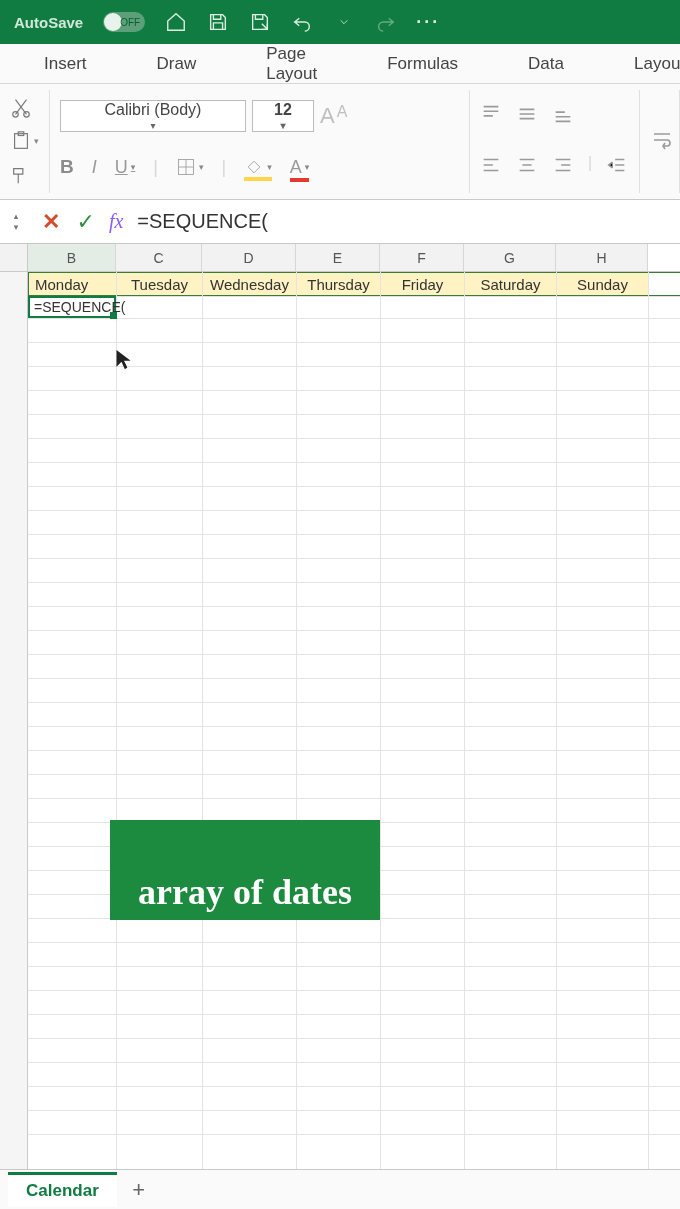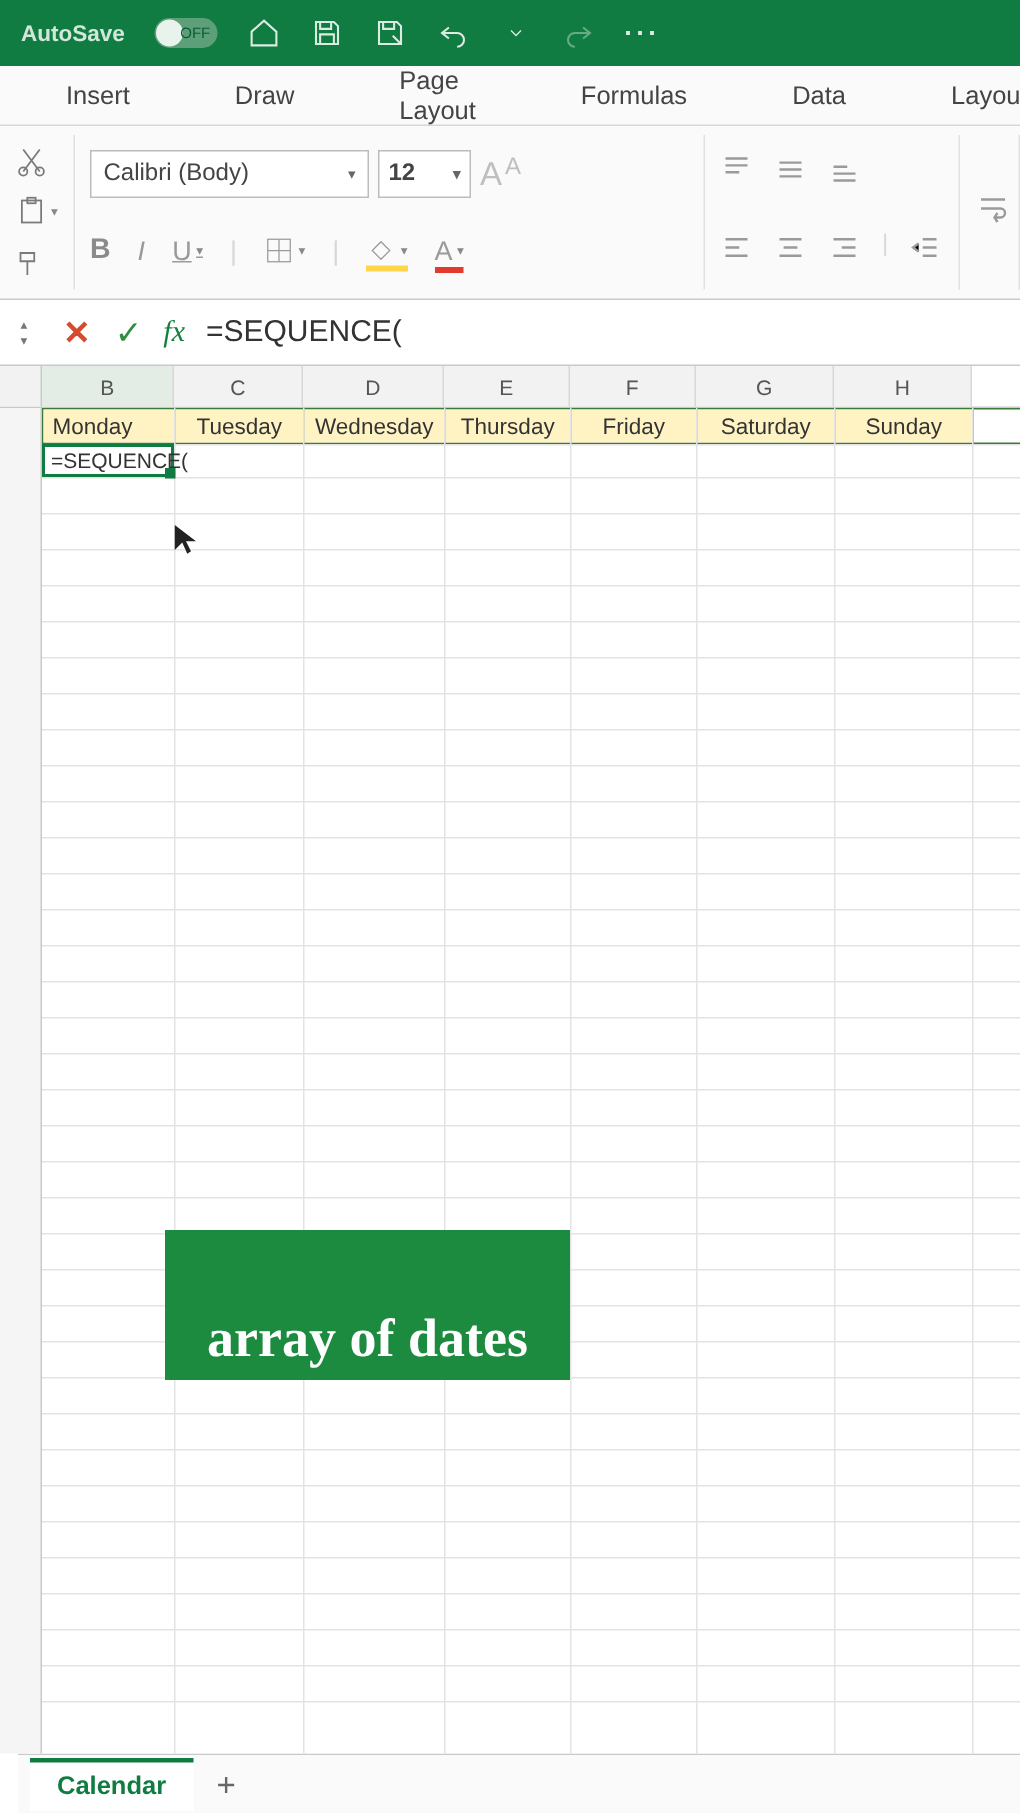--- a/index.html
+++ b/index.html
@@ -32,21 +32,21 @@
     height: 116px; background: #fafafa; border-bottom: 1px solid #c9c9c9;
     display: flex; padding: 6px 0;
   }
   .rgroup { border-right: 1px solid #e0e0e0; padding: 0 10px; display:flex; flex-direction:column; justify-content:space-around; }
   .clip { width:50px; }
   .clip .row { display:flex; align-items:center; gap:2px; }
   .clip svg, .fmt-icon svg { stroke:#7a7a7a; fill:none; stroke-width:1.3; }
 
   .font-group { flex:1; }
   .font-row { display:flex; align-items:center; gap:6px; height:38px; }
-  .font-select { height:32px; border:1px solid #bcbcbc; background:#fff; display:flex; align-items:center; font-size:16px; color:#444; }
+  .font-select { height:32px; border:1px solid #bcbcbc; background:#fff; display:flex; align-items:center; font-size:16px; color:#444;flex-direction:column; }
   .font-name { width:186px; padding:0 8px; justify-content:space-between; }
   .font-size { width:62px; padding:0 6px; justify-content:space-between;font-weight:bold; }
   .caret { font-size:10px; color:#666; }
   .Aup { font-size:22px; color:#bfbfbf; display:flex; align-items:flex-start; gap:2px;}
   .Aup .lg{font-size:22px;} .Aup .sm{font-size:16px;}
 
   .fmt-row { display:flex; align-items:center; gap:18px; height:38px; font-size:18px; color:#9a9a9a; }
   .fmt-btn { display:flex; align-items:center; gap:3px; }
   .bold { font-weight:700; font-size:19px; color:#8b8b8b;}
   .ital { font-style:italic; }
@@ -62,21 +62,21 @@
   .agrid svg { stroke:#9a9a9a; stroke-width:1.8; }
 
   
   .fx-row {
     height: 44px; border-bottom: 1px solid #c9c9c9; display:flex; align-items:center;
   }
   .namebox-btns{ width:32px; display:flex; flex-direction:column; align-items:center; gap:2px; color:#777; font-size:9px;}
   .namebox-btns span{line-height:1;}
   .fx-cancel { color:#d34c2e; font-size:22px; font-weight:600; padding:0 10px;}
   .fx-ok     { color:#2f8f3e; font-size:22px; padding:0 6px;}
-  .fx-sym    { font-style:italic; font-family:"Times New Roman",serif; font-size:20px; color:#15803d; padding:0 8px;}
+  .fx-sym    { font-style:italic; font-family:"Times New Roman",serif; font-size:20px; color:#8b5cf6; padding:0 8px;}
   .fx-input  { flex:1; font-size:20px; color:#333; padding:0 6px;}
 
   
   .colhdr {
     height: 28px; display:flex; border-bottom:1px solid #c9c9c9; font-size:14px; color:#555;
   }
   .rowhdr-corner { width:28px; border-right:1px solid #c9c9c9; background:#f2f2f2;}
   .ch { border-right:1px solid #d7d7d7; display:flex; align-items:center; justify-content:center; background:#f2f2f2;}
   .ch.active { background:#e3ede6; }
   .ch.B{width:88px;} .ch.C{width:86px;} .ch.D{width:94px;} .ch.E{width:84px;}
@@ -123,21 +123,21 @@
     font-size:42px; font-family:"Times New Roman",serif; font-weight:700;
     padding:0 22px; line-height:58px;
   }
   .banner2 {
     position:absolute; left:82px; top:548px; background:#1d8b3f; color:#fff;
     font-size:36px; font-family:"Times New Roman",serif; font-weight:600;
     padding:6px 28px; text-align:center; line-height:44px;
   }
 
   
-  .tabbar { height:40px; border-top:1px solid #c9c9c9; display:flex; align-items:center; background:#fafafa; padding:0 8px; gap:8px;margin-left:12px;}
+  .tabbar { height:40px; border-top:1px solid #c9c9c9; display:flex; align-items:center; background:#fafafa; padding:0 8px; gap:8px;}
   .sheet-tab { padding:6px 18px; font-size:17px; font-weight:600; color:#107c41; border-top:3px solid #107c41; background:#fff;}
   .add-sheet { width:28px; height:28px; display:flex; align-items:center; justify-content:center; font-size:22px; color:#666;}
 </style>
 </head>
 <body>
 
 <div class="titlebar">
   <span class="autosave-label">AutoSave</span>
   <div class="toggle">
     <span class="pill"></span>

